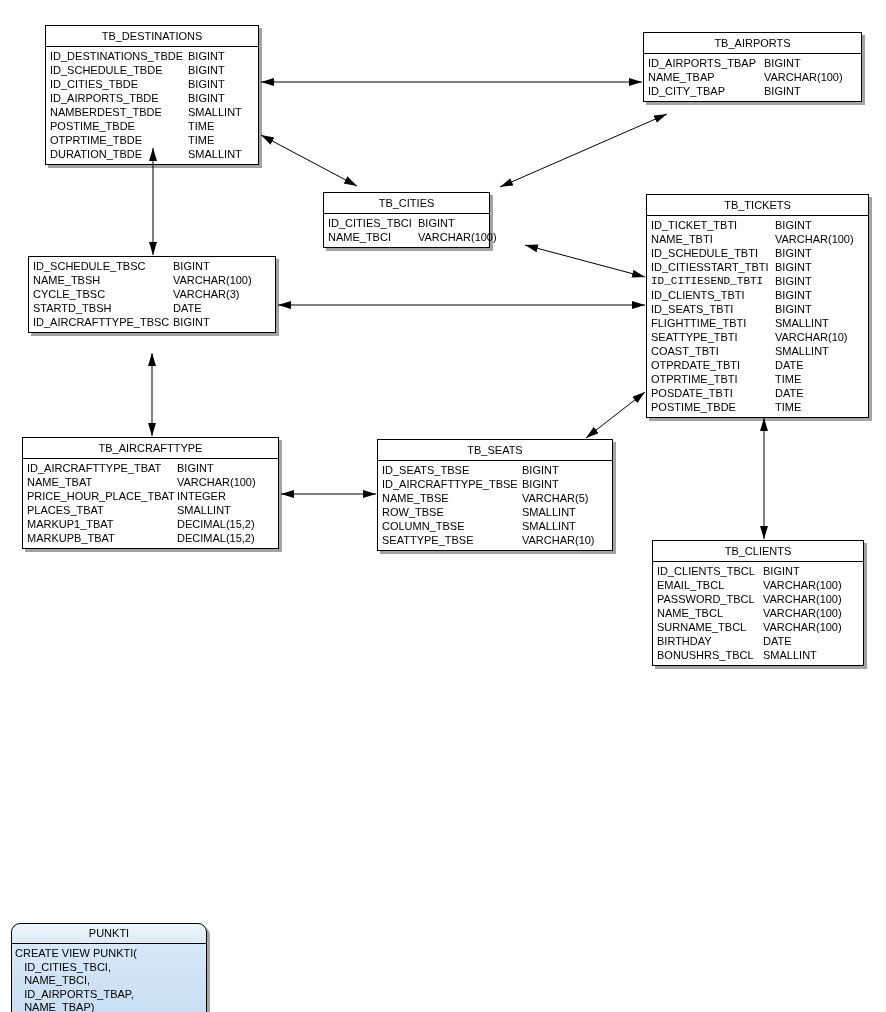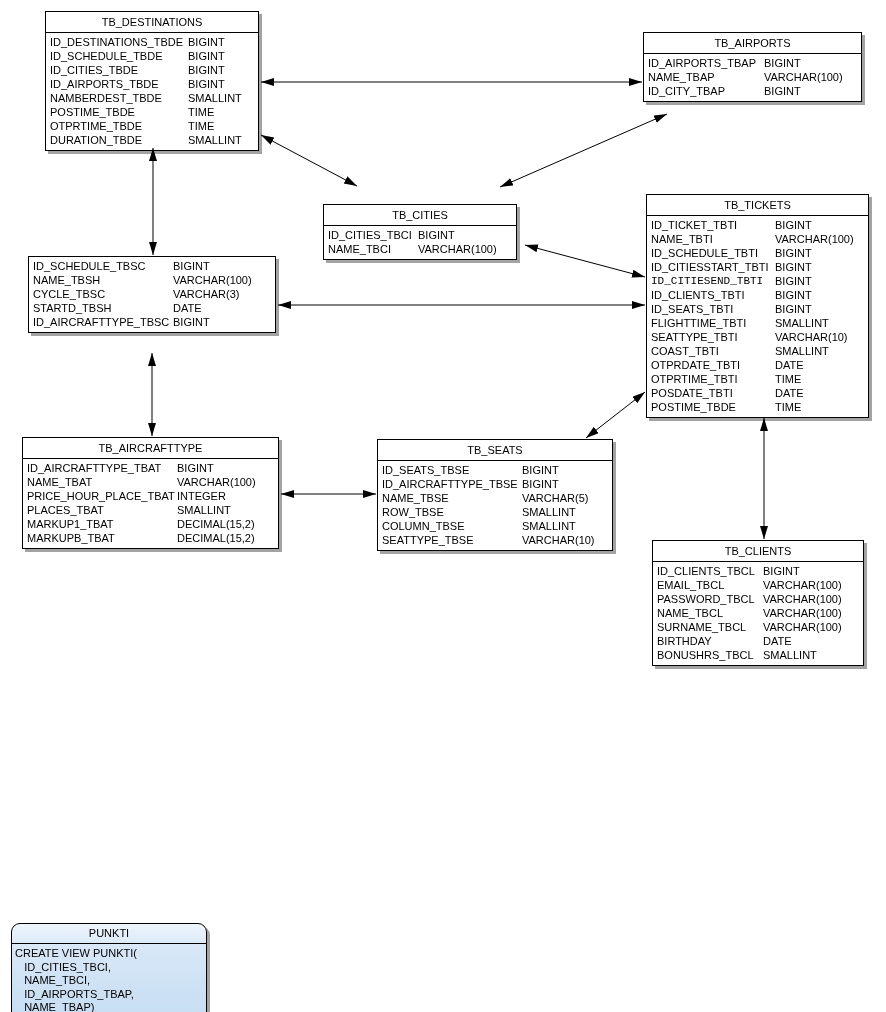--- a/index.html
+++ b/index.html
@@ -64,21 +64,21 @@
     z-index: 3;
     pointer-events: none;
   }
 </style>
 </head>
 <body>
 
 <div class="canvas">
 
   <div id="entities">
-      <div class="entity" style="left: 45px; top: 11px; width: 214px;">
+      <div class="entity" style="left: 45px; top: 25px; width: 214px;">
         <div class="entity-title">TB_DESTINATIONS</div>
         <div class="entity-body">
           <div class="field-row">
             <span class="fname" style="width: 138px;">ID_DESTINATIONS_TBDE</span>
             <span class="ftype">BIGINT</span>
           </div>
           <div class="field-row">
             <span class="fname" style="width: 138px;">ID_SCHEDULE_TBDE</span>
             <span class="ftype">BIGINT</span>
           </div>
@@ -118,21 +118,21 @@
           <div class="field-row">
             <span class="fname" style="width: 116px;">NAME_TBAP</span>
             <span class="ftype">VARCHAR(100)</span>
           </div>
           <div class="field-row">
             <span class="fname" style="width: 116px;">ID_CITY_TBAP</span>
             <span class="ftype">BIGINT</span>
           </div>
         </div>
       </div>
-      <div class="entity" style="left: 323px; top: 204px; width: 194px;">
+      <div class="entity" style="left: 323px; top: 192px; width: 167px;">
         <div class="entity-title">TB_CITIES</div>
         <div class="entity-body">
           <div class="field-row">
             <span class="fname" style="width: 90px;">ID_CITIES_TBCI</span>
             <span class="ftype">BIGINT</span>
           </div>
           <div class="field-row">
             <span class="fname" style="width: 90px;">NAME_TBCI</span>
             <span class="ftype">VARCHAR(100)</span>
           </div>

